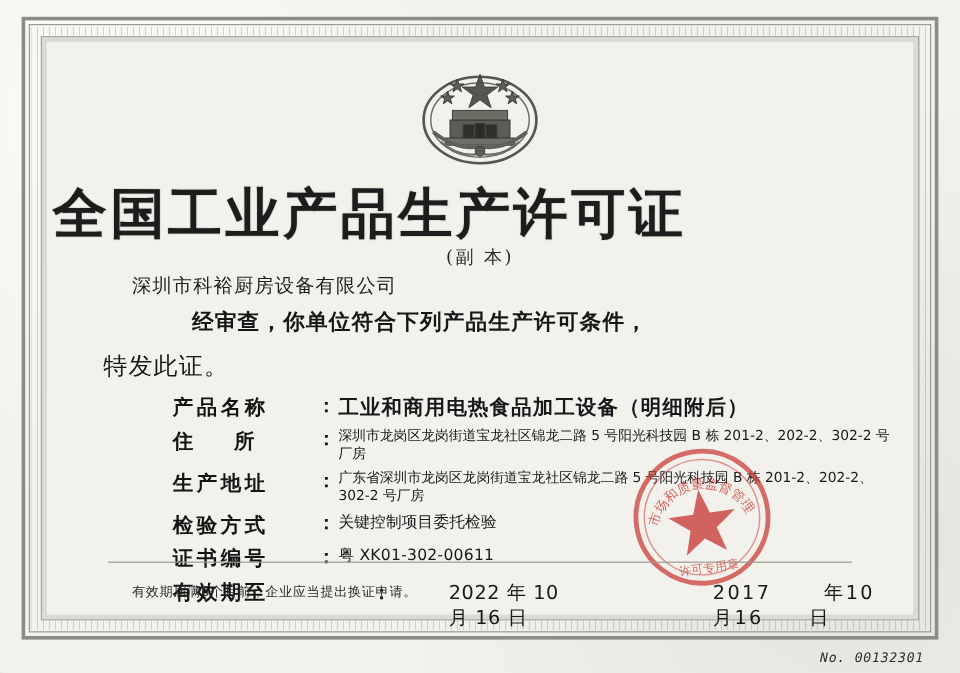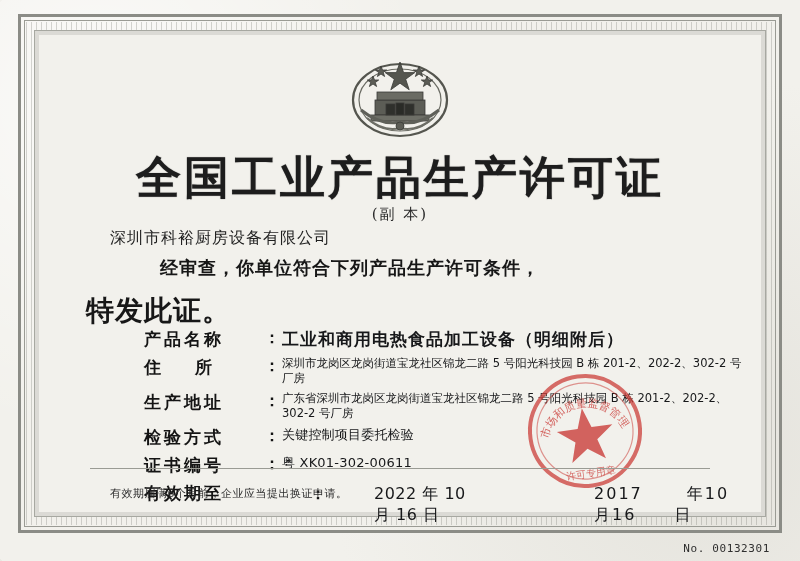--- a/index.html
+++ b/index.html
@@ -97,21 +97,20 @@
     width: 118px;
     height: 92px;
   }
 
   
   .title {
     position: absolute;
     top: 108px;
     left: 0;
     right: 0;
-    text-align: center;
     font-family: "DejaVu Serif", "Liberation Serif", serif;
     font-weight: bold;
     font-size: 45px;
     letter-spacing: 3px;
     color: #1d1d1d;
     text-shadow: 0 0 1px rgba(0,0,0,0.55);
   }
   .subtitle {
     position: absolute;
     top: 165px;
@@ -142,22 +141,22 @@
     font-weight: bold;
     font-size: 18px;
     letter-spacing: 1px;
     color: #171717;
   }
   .statement2 {
     position: absolute;
     top: 252px;
     left: 42px;
     font-family: "DejaVu Serif", "Liberation Serif", serif;
-    font-weight: bold;
-    font-size: 28px;
+    font-weight: normal;
+    font-size: 20px;
     letter-spacing: 1px;
     color: #171717;
   }
 
   
   .fields {
     position: absolute;
     top: 288px;
     left: 100px;
     right: 10px;
@@ -261,20 +260,21 @@
     letter-spacing: 0.5px;
   }
   .serial {
     position: absolute;
     right: 30px;
     bottom: 6px;
     font-family: "DejaVu Sans Mono", "Liberation Mono", monospace;
     font-size: 11px;
     color: #2f2f2f;
     letter-spacing: 0.6px;
+    font-style: italic;
   }
   .hline {
     position: absolute;
     left: 46px;
     right: 46px;
     bottom: 40px;
     height: 1px;
     background: #9a9b94;
   }
 </style>

